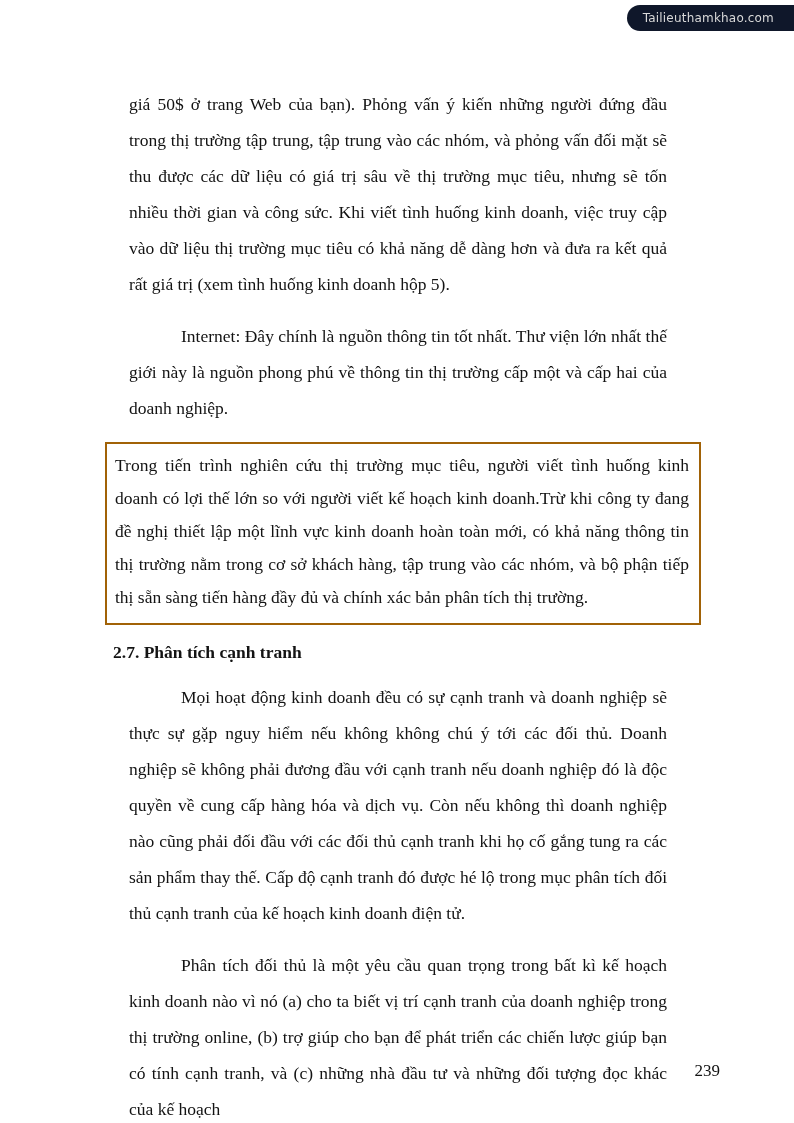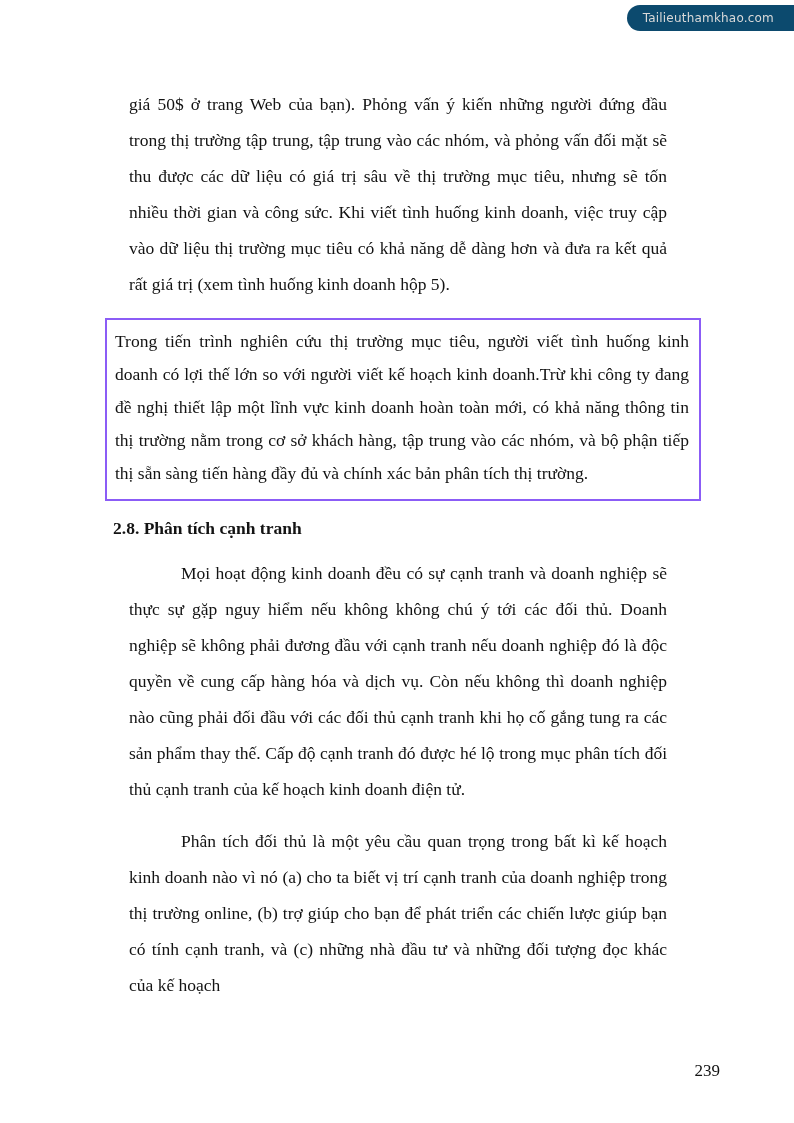--- a/index.html
+++ b/index.html
@@ -12,40 +12,40 @@
   }
   .page {
     position: relative;
     width: 794px; height: 1123px;
     background: #ffffff;
     overflow: hidden;
   }
   .watermark {
     position: absolute;
     top: 5px; right: 0;
-    background: #0c4a6e;
+    background: #0f172a;
     color: #d9d9d9;
     font-family: "DejaVu Sans", "Liberation Sans", sans-serif;
     font-size: 12px;
     line-height: 1;
     padding: 7px 20px 7px 16px;
     border-radius: 13px 0 0 13px;
     letter-spacing: 0.2px;
   }
   .content {
     position: absolute;
     left: 113px; top: 70px;
     width: 570px;
     text-align: justify;
     font-size: 17.5px;
   }
   .para { margin: 16px; line-height: 36px; }
   .para.indent { text-indent: 52px; }
   .boxed {
-    border: 2px solid #8b5cf6;
+    border: 2px solid #a16207;
     margin: 10px -18px 0 -8px;
     padding: 5px 10px 9px 8px;
   }
   .box-para { margin: 0; line-height: 33px; text-align: justify; }
   .heading {
     font-size: 17.5px;
     font-weight: bold;
     text-align: left;
     margin: 17px 0 13px 0;
   }
@@ -61,26 +61,27 @@
 <div class="page">
 
   <div class="watermark">
     <span>Tailieuthamkhao.com</span>
   </div>
 
   <div class="content">
 
     <p class="para">giá 50$ ở trang Web của bạn). Phỏng vấn ý kiến những người đứng đầu trong thị trường tập trung, tập trung vào các nhóm, và phỏng vấn đối mặt sẽ thu được các dữ liệu có giá trị sâu về thị trường mục tiêu, nhưng sẽ tốn nhiều thời gian và công sức. Khi viết tình huống kinh doanh, việc truy cập vào dữ liệu thị trường mục tiêu có khả năng dễ dàng hơn và đưa ra kết quả rất giá trị (xem tình huống kinh doanh hộp 5).</p>
 
+    <p class="para indent">Internet: Đây chính là nguồn thông tin tốt nhất. Thư viện lớn nhất thế giới này là nguồn phong phú về thông tin thị trường cấp một và cấp hai của doanh nghiệp.</p>
 
     <div class="boxed">
       <p class="box-para">Trong tiến trình nghiên cứu thị trường mục tiêu, người viết tình huống kinh doanh có lợi thế lớn so với người viết kế hoạch kinh doanh.Trừ khi công ty đang đề nghị thiết lập một lĩnh vực kinh doanh hoàn toàn mới, có khả năng thông tin thị trường nằm trong cơ sở khách hàng, tập trung vào các nhóm, và bộ phận tiếp thị sẵn sàng tiến hàng đầy đủ và chính xác bản phân tích thị trường.</p>
     </div>
 
-    <h2 class="heading">2.8. Phân tích cạnh tranh</h2>
+    <h2 class="heading">2.7. Phân tích cạnh tranh</h2>
 
     <p class="para indent">Mọi hoạt động kinh doanh đều có sự cạnh tranh và doanh nghiệp sẽ thực sự gặp nguy hiểm nếu không không chú ý tới các đối thủ. Doanh nghiệp sẽ không phải đương đầu với cạnh tranh nếu doanh nghiệp đó là độc quyền về cung cấp hàng hóa và dịch vụ. Còn nếu không thì doanh nghiệp nào cũng phải đối đầu với các đối thủ cạnh tranh khi họ cố gắng tung ra các sản phẩm thay thế. Cấp độ cạnh tranh đó được hé lộ trong mục phân tích đối thủ cạnh tranh của kế hoạch kinh doanh điện tử.</p>
 
     <p class="para indent">Phân tích đối thủ là một yêu cầu quan trọng trong bất kì kế hoạch kinh doanh nào vì nó (a) cho ta biết vị trí cạnh tranh của doanh nghiệp trong thị trường online, (b) trợ giúp cho bạn để phát triển các chiến lược giúp bạn có tính cạnh tranh, và (c) những nhà đầu tư và những đối tượng đọc khác của kế hoạch</p>
 
   </div>
 
   <div class="page-number">239</div>
 
 </div>

